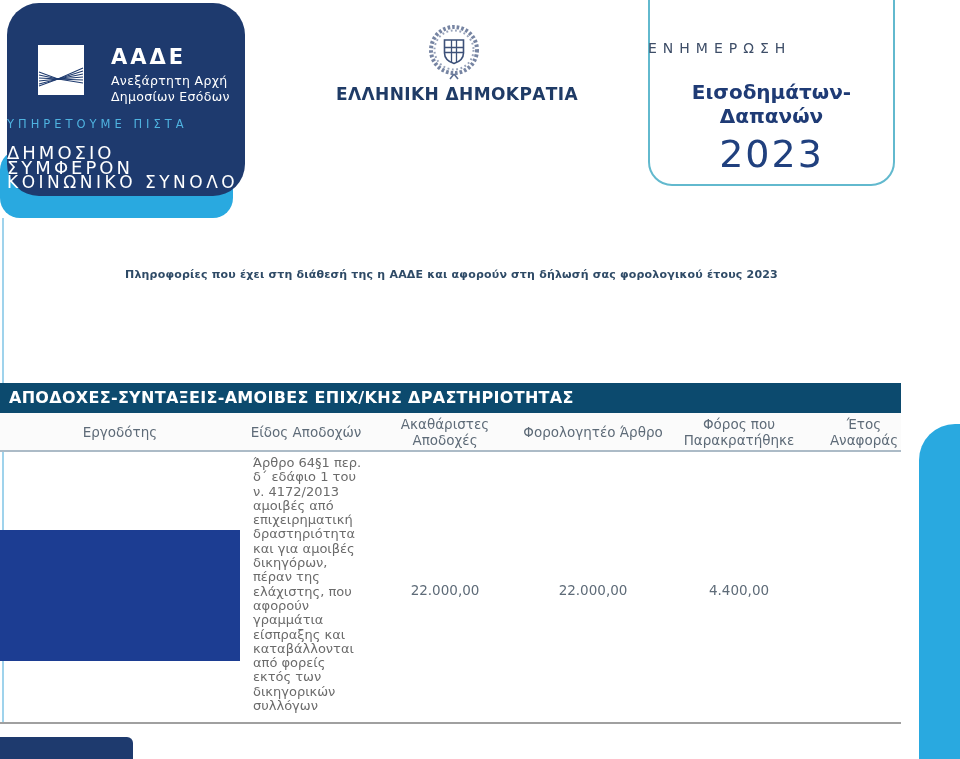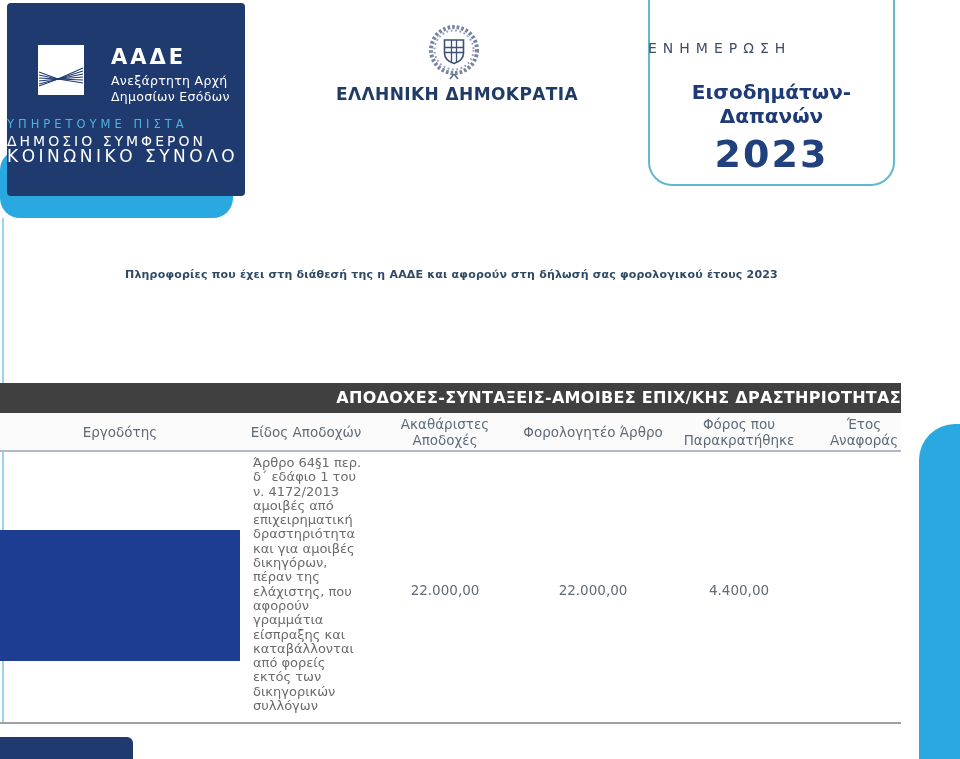--- a/index.html
+++ b/index.html
@@ -2,55 +2,55 @@
 <html><head>
 <meta charset="utf-8">
 <style>
   html,body{margin:0;padding:0;background:#fff;}
   .page{
     position:relative;width:960px;height:759px;overflow:hidden;background:#fff;
     font-family:"DejaVu Sans","Liberation Sans",sans-serif;
   }
   
   .logo-cyan-shadow{position:absolute;left:0;top:150px;width:233px;height:68px;background:#29A9E0;border-radius:20px;z-index:1;}
-  .logo-card{position:absolute;left:7px;top:3px;width:238px;height:193px;background:#1E3A6E;border-radius:4px;z-index:2;}
+  .logo-card{position:absolute;left:7px;top:3px;width:238px;height:193px;background:#1E3A6E;border-radius:32px;z-index:2;}
   .logo-row{position:absolute;left:31px;top:42px;display:flex;align-items:flex-start;gap:27px;}
   .logo-square{width:46px;height:50px;display:block;}
   .acronym{color:#fff;font-size:21px;font-weight:bold;letter-spacing:3px;line-height:24px;}
   .org-name{color:#fff;font-size:12.5px;line-height:16px;margin-top:4px;letter-spacing:.3px;}
   .motto{position:absolute;left:0;top:114px;width:238px;text-align:left;}
   .motto-1{color:#4FB3E0;font-size:11.5px;letter-spacing:4px;line-height:15px;}
-  .motto-2{color:#fff;font-size:14px;letter-spacing:3px;line-height:15px;margin-top:2px;}
+  .motto-2{color:#fff;font-size:18px;letter-spacing:3px;line-height:15px;margin-top:13px;}
   .motto-3{color:#fff;font-size:17px;letter-spacing:3.5px;line-height:15px;}
   
   .emblem{position:absolute;left:427px;top:24px;width:54px;height:56px;}
   .republic-title{position:absolute;left:322px;top:84px;width:270px;text-align:center;
     color:#1F3B66;font-size:17px;font-weight:bold;letter-spacing:.4px;}
   
   .info-box{position:absolute;left:648px;top:-30px;width:247px;height:216px;
     border:2px solid #62B9CE;border-radius:24px;box-sizing:border-box;background:#fff;}
   .info-title{position:absolute;left:648px;top:40px;width:247px;text-align:left;
     color:#3E4E68;font-size:14px;letter-spacing:6px;}
   .info-subtitle{position:absolute;left:648px;top:80px;width:247px;text-align:center;
     color:#1F3B75;font-size:20px;font-weight:bold;}
   .info-year{position:absolute;left:648px;top:132px;width:247px;text-align:center;
-    color:#20407E;font-size:38px;font-weight:bold;letter-spacing:2px;}
+    color:#20407E;font-size:38px;font-weight:normal;letter-spacing:2px;}
   
   .left-rule{position:absolute;left:2px;top:218px;width:2px;height:505px;background:#9FD3EC;}
   .right-bar{position:absolute;left:919px;top:424px;width:41px;height:335px;background:#29A9E0;border-radius:36px 0 0 0;}
   .bottom-left-bar{position:absolute;left:0;top:737px;width:133px;height:22px;background:#1E3A6E;border-radius:0 6px 0 0;}
   
   .intro-text{position:absolute;left:0;top:268px;width:903px;text-align:center;
     color:#2E4A66;font-size:11px;font-weight:bold;letter-spacing:.2px;}
   .afm-line{position:absolute;left:0;top:303px;width:903px;height:36px;
     display:flex;align-items:center;justify-content:center;
     color:#2BA5DA;font-size:16px;font-weight:bold;}
   .afm-redaction{display:inline-block;width:98px;height:29px;background:#1C3D92;margin:0 1px 0 7px;}
   
-  .section-bar{position:absolute;left:0;top:383px;width:901px;height:30px;background:#404040;text-align:right;}
+  .section-bar{position:absolute;left:0;top:383px;width:901px;height:30px;background:#0c4a6e;}
   .section-bar span{display:block;color:#fff;font-size:16px;font-weight:bold;line-height:30px;padding-left:9px;letter-spacing:.3px;white-space:nowrap;}
   .thead-bg{position:absolute;left:0;top:413px;width:901px;height:39px;background:#FBFBFB;
     border-bottom:2px solid #ACBBC7;box-sizing:border-box;}
   .th{position:absolute;top:413px;height:39px;display:flex;align-items:center;justify-content:center;
     text-align:center;color:#5E6B78;font-size:13.5px;line-height:15.5px;}
   .th-employer{left:0;width:240px;}
   .th-type{left:243px;width:126px;}
   .th-gross{left:376px;width:138px;}
   .th-taxable{left:520px;width:146px;}
   .th-tax{left:666px;width:146px;}

